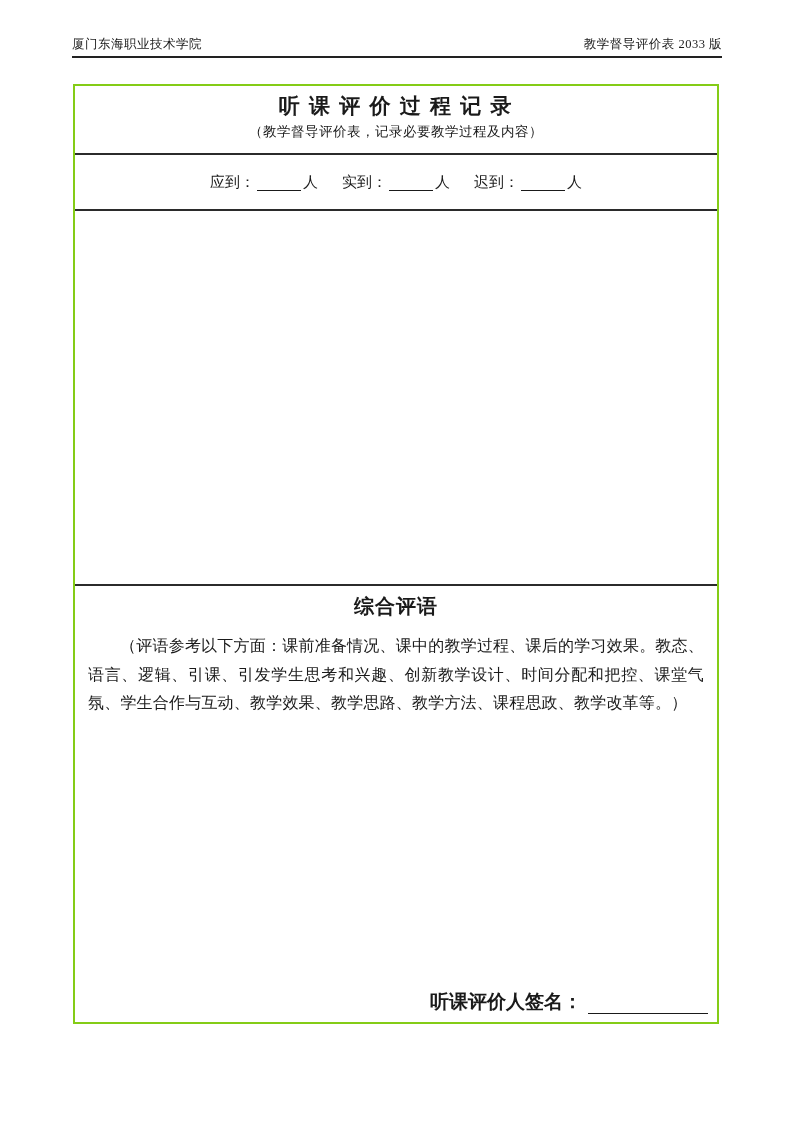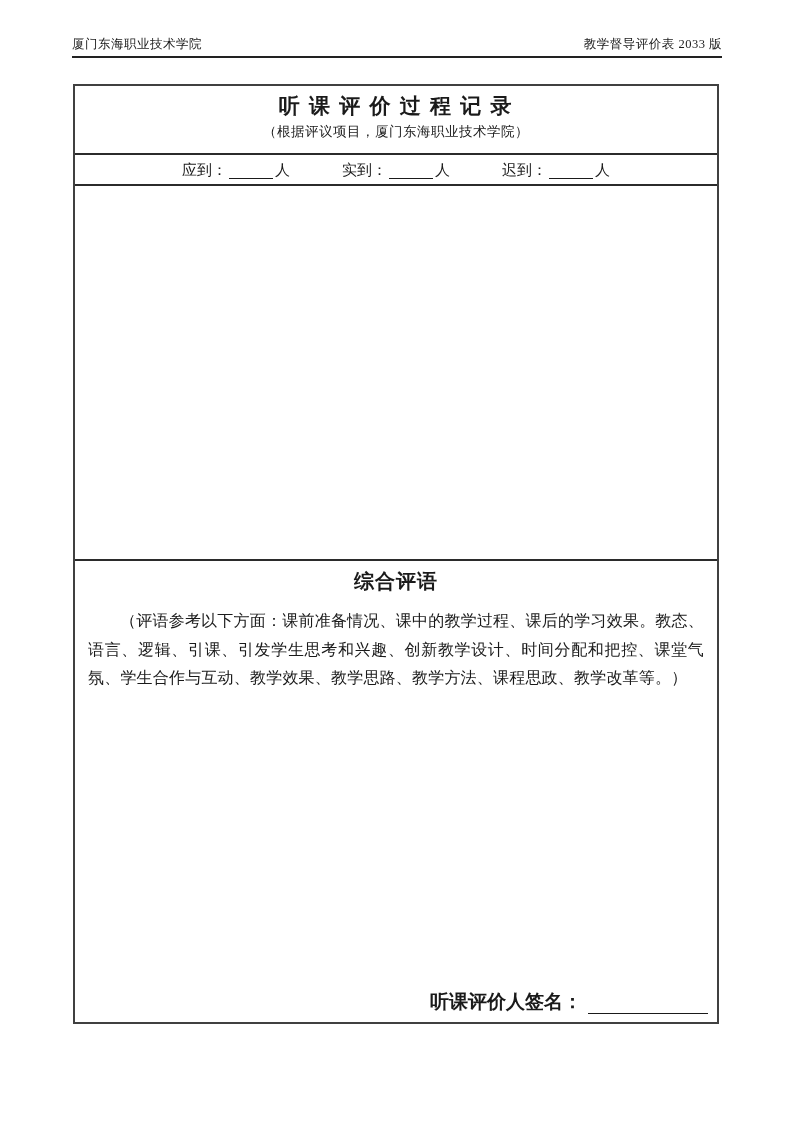--- a/index.html
+++ b/index.html
@@ -31,21 +31,21 @@
     letter-spacing: 0.5px;
   }
 
   
   .form-table {
     position: absolute;
     left: 73px;
     top: 84px;
     width: 646px;
     height: 940px;
-    border: 2px solid #404040;
+    border: 2px solid #84cc16;
     display: flex;
     flex-direction: column;
     background: #ffffff;
   }
 
   .sec-title {
     height: 67px;
     text-align: center;
     padding-top: 7px;
   }
@@ -55,26 +55,26 @@
     letter-spacing: 2px;
     line-height: 26px;
   }
   .form-subtitle {
     font-size: 13.5px;
     margin-top: 4px;
     letter-spacing: 0.5px;
   }
 
   .sec-attendance {
-    height: 31px;
+    height: 56px;
     border-top: 2px solid #2b2b2b;
     display: flex;
     justify-content: center;
     align-items: center;
-    gap: 52px;
+    gap: 24px;
     font-size: 15px;
   }
   .att-item { display: flex; align-items: flex-end; }
   .att-label { line-height: 18px; }
   .blank {
     display: inline-block;
     border-bottom: 1.5px solid #1a1a1a;
     height: 16px;
     cursor: text;
   }
@@ -132,21 +132,21 @@
 
   <div class="doc-header">
     <span>厦门东海职业技术学院</span>
     <span>教学督导评价表 2033 版</span>
   </div>
 
   <div class="form-table">
 
     <div class="sec-title">
       <div class="form-title">听 课 评 价 过 程 记 录</div>
-      <div class="form-subtitle">（根据评议项目，厦门东海职业技术学院）</div>
+      <div class="form-subtitle">（教学督导评价表，记录必要教学过程及内容）</div>
     </div>
 
     <div class="sec-attendance">
       <div class="att-item">
         <span class="att-label">应到：</span>
         <span class="blank blank-sm"></span>
         <span class="att-label">人</span>
       </div>
       <div class="att-item">
         <span class="att-label">实到：</span>

